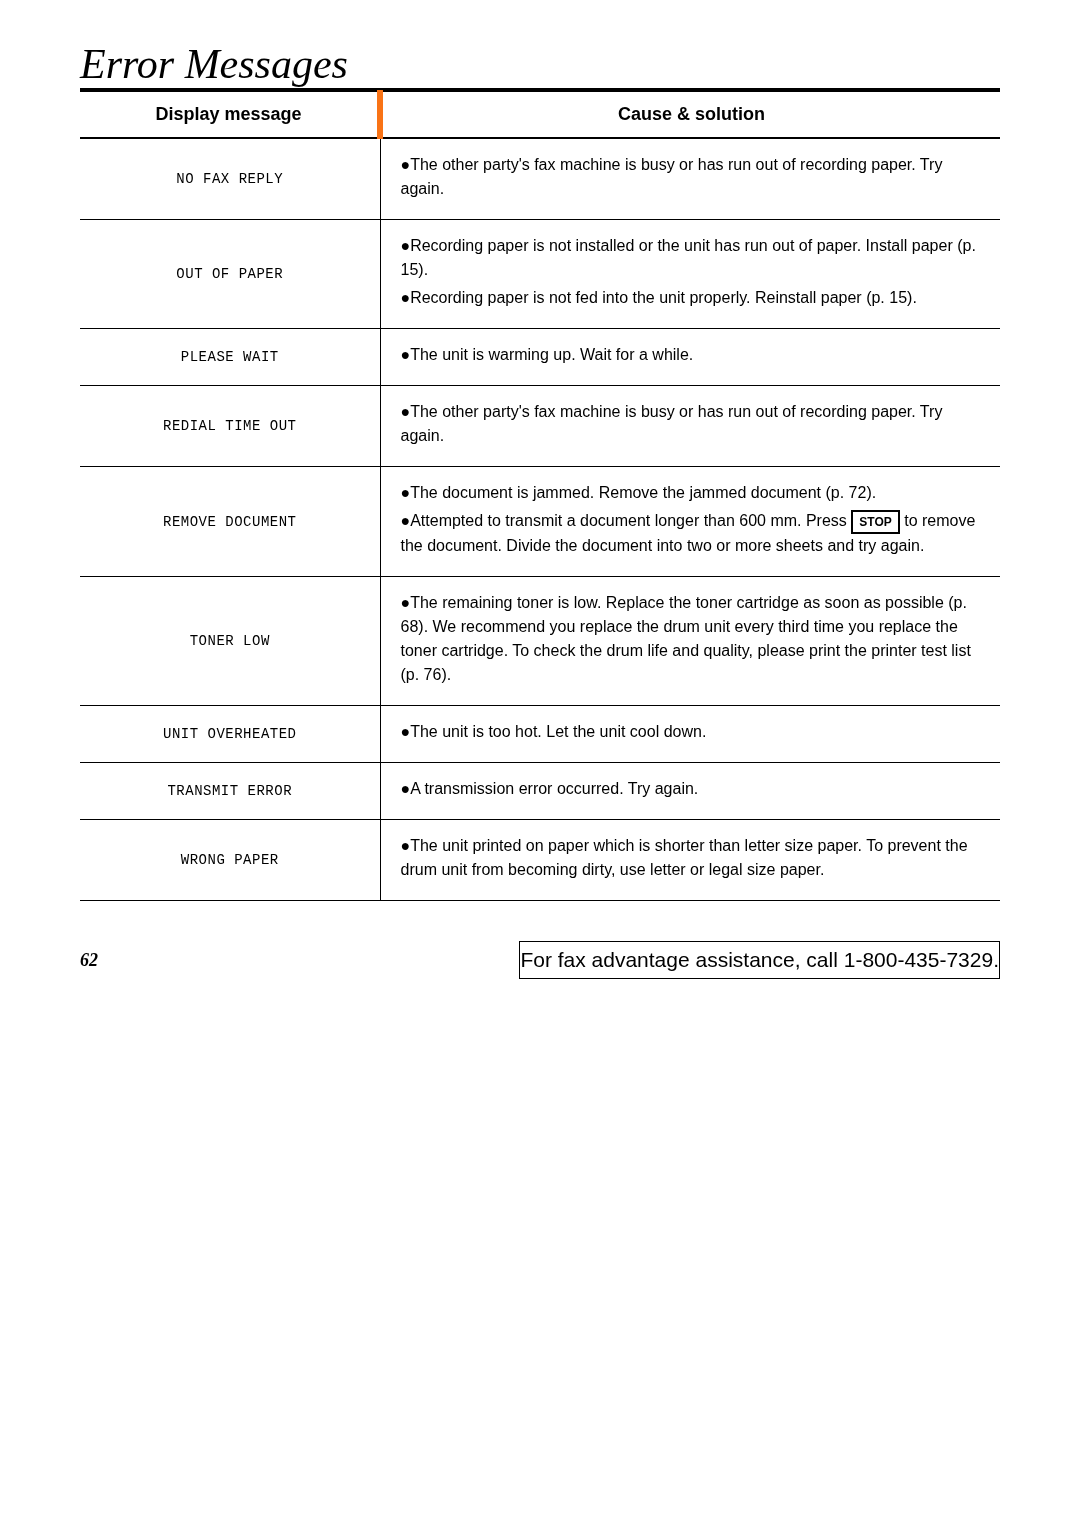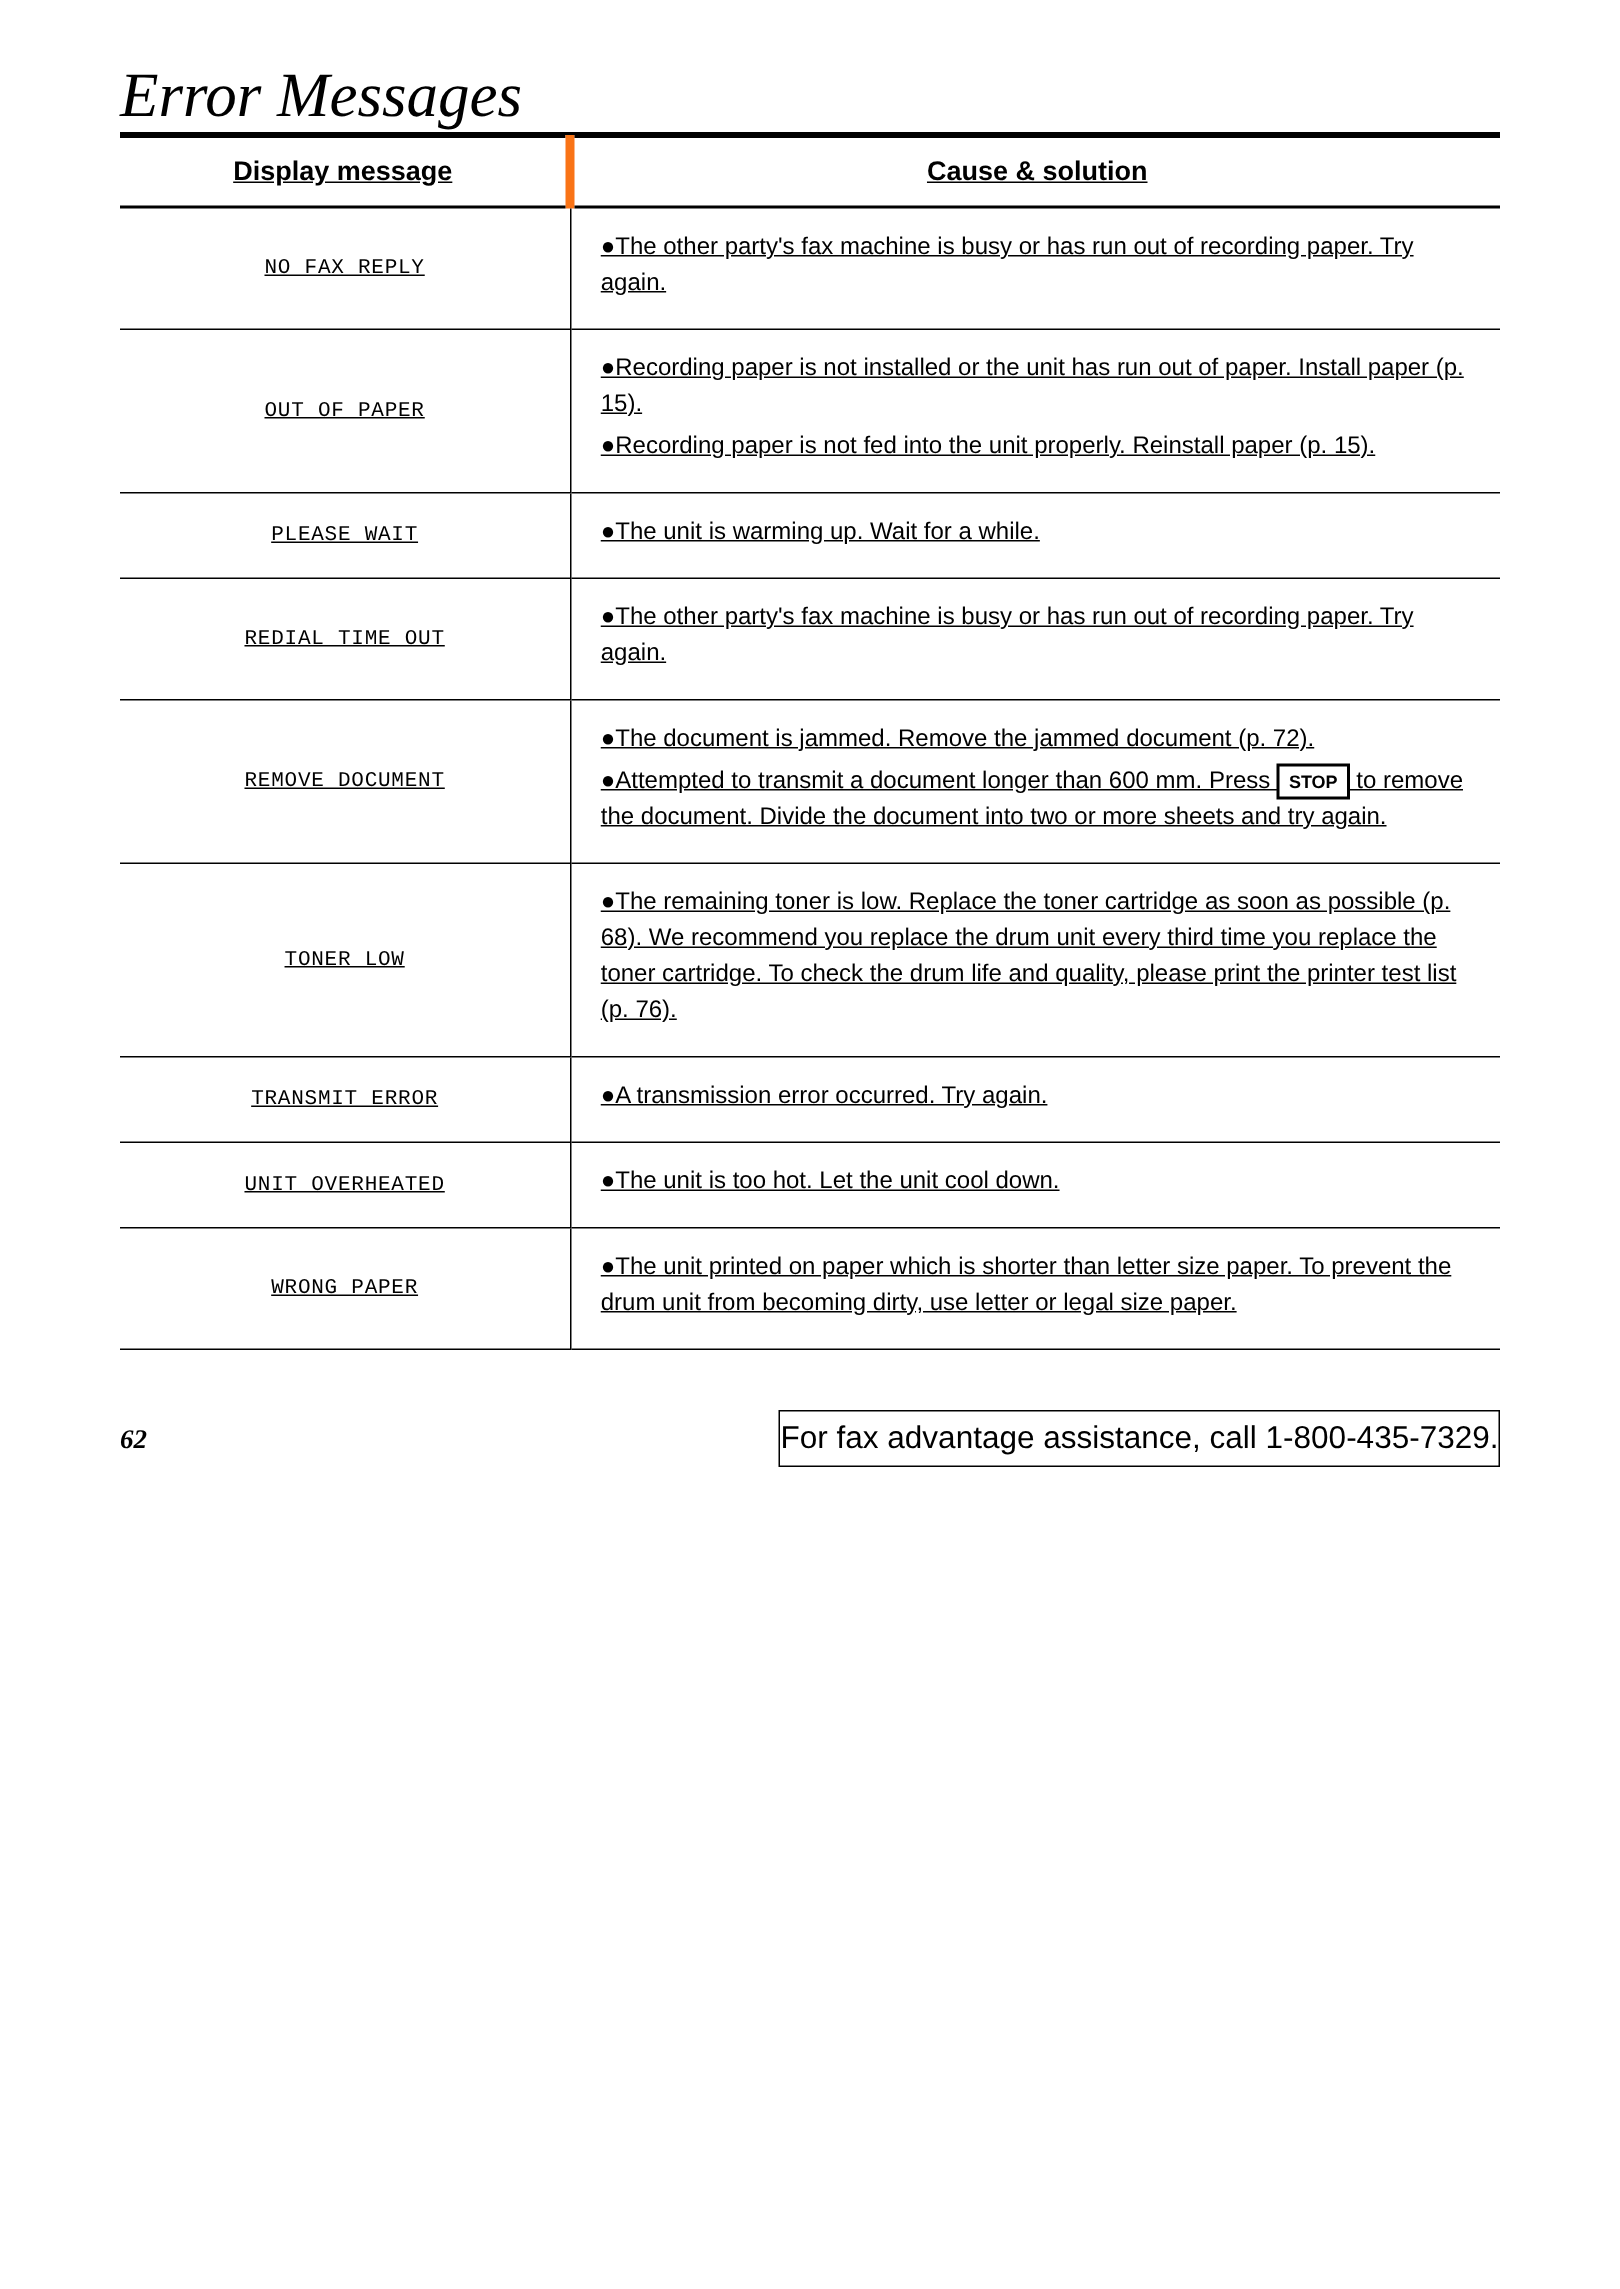--- a/index.html
+++ b/index.html
@@ -28,21 +28,20 @@
     .title-divider {
       border: none;
       border-top: 2px solid #000;
       margin-bottom: 0px;
     }
 
     .error-table {
       width: 100%;
       border-collapse: collapse;
       margin-top: 0;
-      text-decoration: underline;
     }
 
     .error-table thead tr th {
       border-top: 2px solid #000;
       border-bottom: 2px solid #000;
       padding: 12px 16px;
       text-align: left;
       font-size: 18px;
       font-weight: bold;
       font-family: Arial, Helvetica, sans-serif;
@@ -167,29 +166,29 @@
           <span class="cause-item">●Attempted to transmit a document longer than 600 mm. Press <span class="stop-btn">STOP</span> to remove the document. Divide the document into two or more sheets and try again.</span>
         </td>
       </tr>
       <tr>
         <td class="col-display">TONER LOW</td>
         <td class="col-cause">
           <span class="cause-item">●The remaining toner is low. Replace the toner cartridge as soon as possible (p. 68). We recommend you replace the drum unit every third time you replace the toner cartridge. To check the drum life and quality, please print the printer test list (p. 76).</span>
         </td>
       </tr>
       <tr>
+        <td class="col-display">UNIT OVERHEATED</td>
+        <td class="col-cause">
+          <span class="cause-item">●The unit is too hot. Let the unit cool down.</span>
+        </td>
+      </tr>
+      <tr>
         <td class="col-display">TRANSMIT ERROR</td>
         <td class="col-cause">
           <span class="cause-item">●A transmission error occurred. Try again.</span>
-        </td>
-      </tr>
-      <tr>
-        <td class="col-display">UNIT OVERHEATED</td>
-        <td class="col-cause">
-          <span class="cause-item">●The unit is too hot. Let the unit cool down.</span>
         </td>
       </tr>
       <tr>
         <td class="col-display">WRONG PAPER</td>
         <td class="col-cause">
           <span class="cause-item">●The unit printed on paper which is shorter than letter size paper. To prevent the drum unit from becoming dirty, use letter or legal size paper.</span>
         </td>
       </tr>
     </tbody>
 </table>

